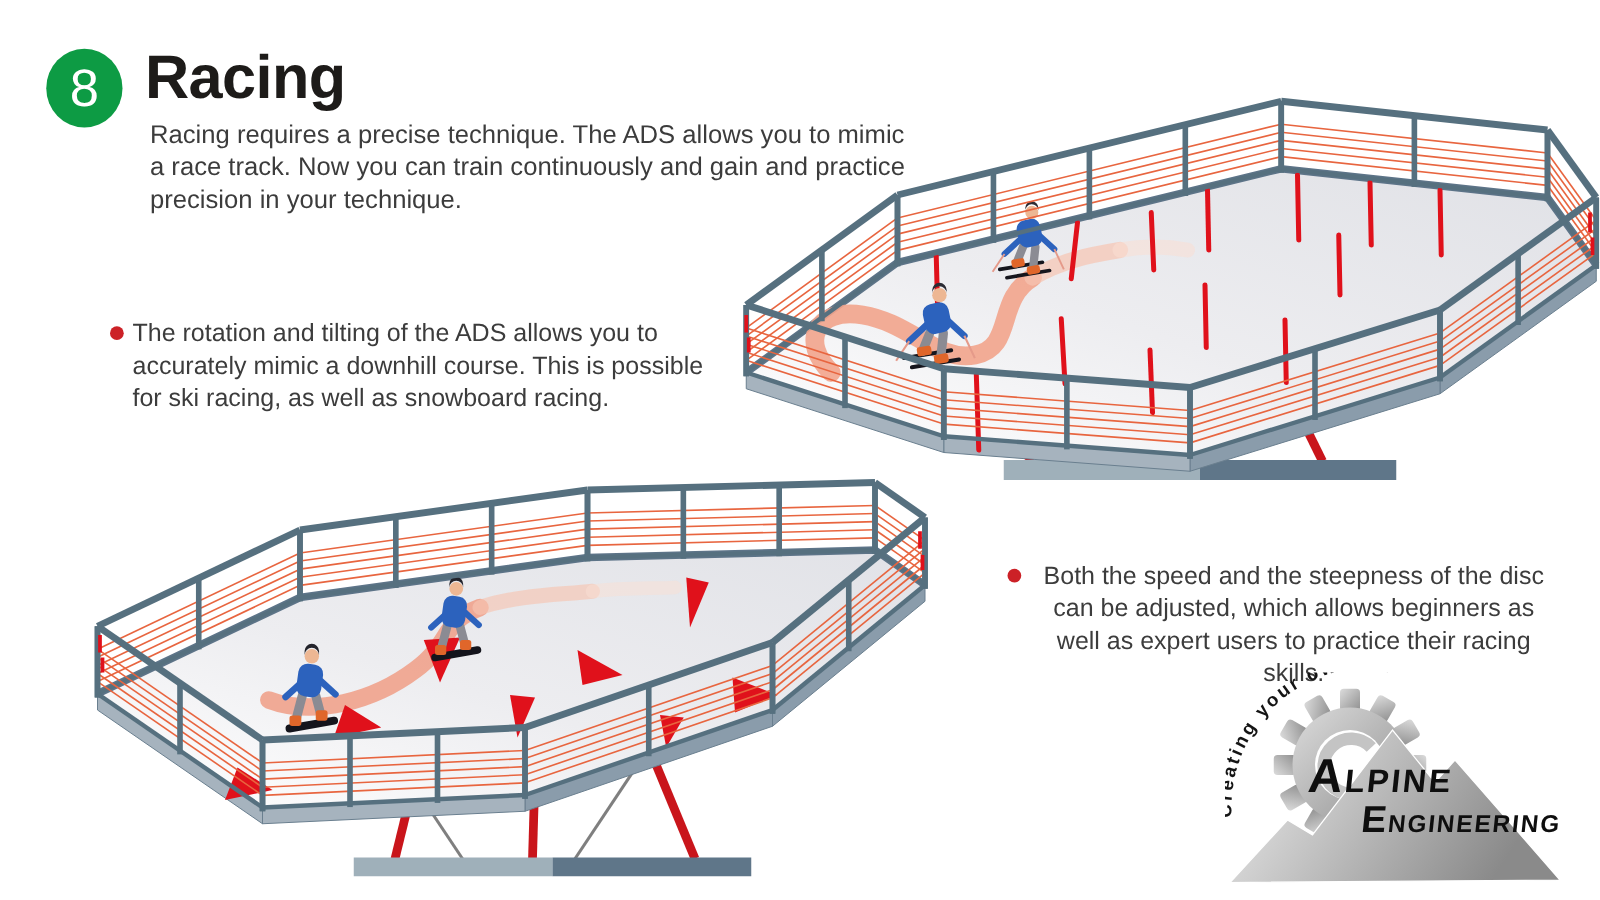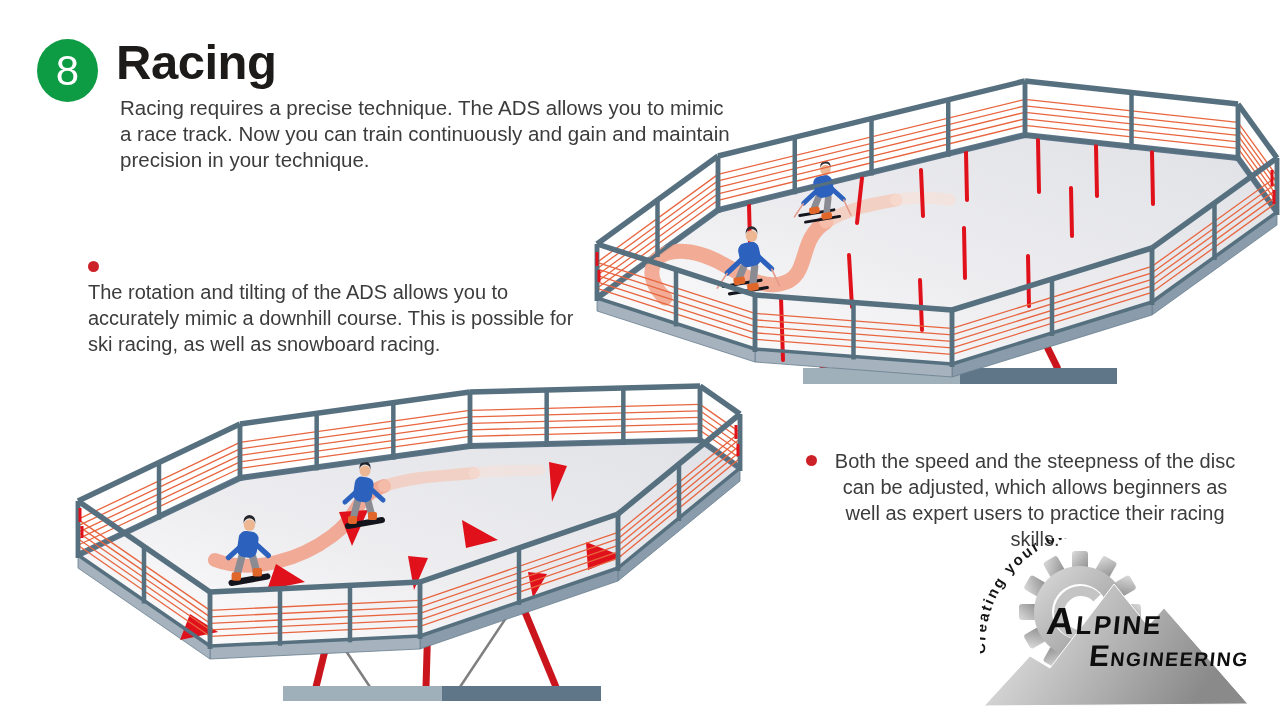--- a/index.html
+++ b/index.html
@@ -8,21 +8,21 @@
   .badge{position:absolute;left:37px;top:39px;width:61px;height:63px;border-radius:50%;
          background:var(--badge-green,#0d9b44);color:#fff;display:flex;align-items:center;
          justify-content:center;font-size:42px;font-weight:400;}
   .title{position:absolute;left:116px;top:34px;font-size:49px;font-weight:700;color:#1d1b19;
          letter-spacing:-0.5px;}
   .intro{position:absolute;left:120px;top:95px;width:610px;font-size:20.5px;line-height:1.27;
          color:#3c3c3c;}
   .bullet{position:absolute;display:flex;gap:7px;font-size:20px;line-height:1.3;color:#3c3c3c;}
   .bullet .dot{flex:0 0 auto;width:11px;height:11px;border-radius:50%;
          background:var(--bullet-red,#cc2127);margin-top:7px;}
-  .b1{left:88px;top:254px;width:490px;flex-direction:column;}
+  .b1{left:88px;top:254px;width:490px;}
   .b2{left:806px;top:448px;width:440px;text-align:center;}
   svg.illu{position:absolute;overflow:visible;}
   #illuTop{left:585px;top:66px;width:700px;height:330px;}
   #illuBottom{left:28px;top:378px;width:752px;height:336px;}
   #logo{position:absolute;left:980px;top:538px;width:272px;height:180px;}
   .tag{font-weight:700;font-size:15px;letter-spacing:2.2px;fill:#141414;}
   .brand{font-weight:700;font-size:26px;letter-spacing:2px;fill:#0e0e0e;}
   .brand .init{font-size:38px;}
   .brand2{font-weight:700;font-size:19.5px;letter-spacing:1.5px;fill:#0e0e0e;}
   .brand2 .init{font-size:30px;}
@@ -31,21 +31,21 @@
 <body>
 
 <div class="page">
 
   <div class="badge">
     <span>8</span>
   </div>
 
   <h1 class="title" style="margin:0">Racing</h1>
 
-  <p class="intro" style="margin:0">Racing requires a precise technique. The ADS allows you to mimic a race track. Now you can train continuously and gain and maintain precision in your technique.</p>
+  <p class="intro" style="margin:0">Racing requires a precise technique. The ADS allows you to mimic a race track. Now you can train continuously and gain and practice precision in your technique.</p>
 
   <div class="bullet b1">
     <span class="dot"></span>
     <div>The rotation and tilting of the ADS allows you to accurately mimic a downhill course. This is possible for ski racing, as well as snowboard racing.</div>
   </div>
 
   <div class="bullet b2">
     <span class="dot"></span>
     <div>Both the speed and the steepness of the disc can be adjusted, which allows beginners as well as expert users to practice their racing skills.</div>
   </div>

